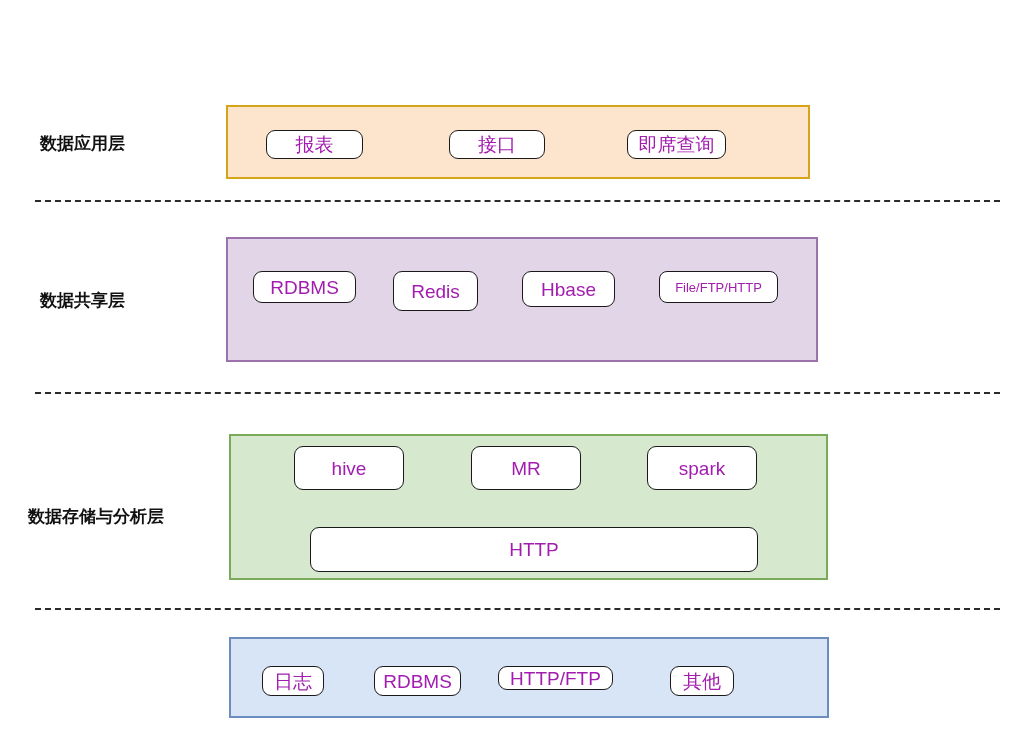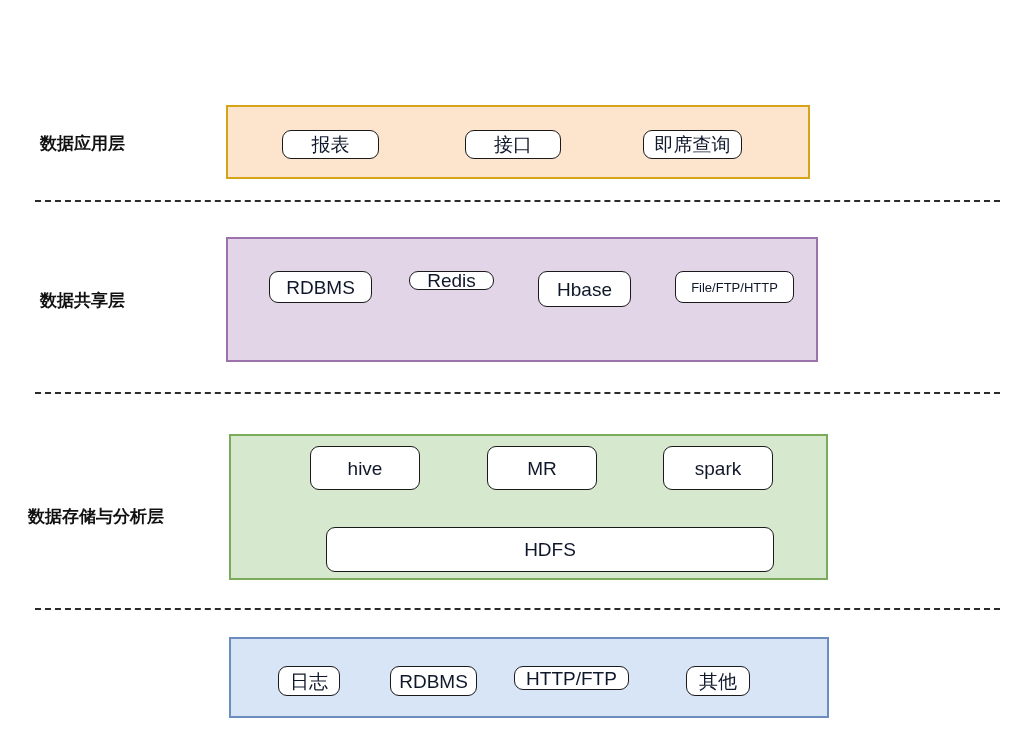--- a/index.html
+++ b/index.html
@@ -68,25 +68,24 @@
 
   .node {
     position: absolute;
     box-sizing: border-box;
     background: #ffffff;
     border: 1.6px solid #1a1a1a;
     border-radius: 9px;
     display: flex;
     align-items: center;
     justify-content: center;
-    color: #0f172a;
+    color: #a21caf;
     font-size: 19px;
     white-space: nowrap;
     line-height: 1;
-    margin-left: 16px;
   }
 
   .node.small {
     font-size: 13px;
     border-radius: 8px;
   }
 
   .node.cjk {
     font-size: 19px;
   }
@@ -114,39 +113,39 @@
   <div class="node cjk" style="left:627px; top:130px; width:99px; height:29px;">即席查询</div>
 
   <div class="divider" style="left:35px; top:200px; width:965px;"></div>
 
   <div class="layer-label" style="left:40px; top:289px; width:160px;">数据共享层</div>
 
   <div class="panel panel-share" style="left:226px; top:237px; width:592px; height:125px;"></div>
 
   <div class="node" style="left:253px; top:271px; width:103px; height:32px;">RDBMS</div>
 
-  <div class="node" style="left:393px; top:271px; width:85px; height:19px;">Redis</div>
+  <div class="node" style="left:393px; top:271px; width:85px; height:40px;">Redis</div>
 
   <div class="node" style="left:522px; top:271px; width:93px; height:36px;">Hbase</div>
 
   <div class="node small" style="left:659px; top:271px; width:119px; height:32px;">File/FTP/HTTP</div>
 
   <div class="divider" style="left:35px; top:392px; width:965px;"></div>
 
   <div class="layer-label" style="left:28px; top:505px; width:190px;">数据存储与分析层</div>
 
   <div class="panel panel-store" style="left:229px; top:434px; width:599px; height:146px;"></div>
 
   <div class="node" style="left:294px; top:446px; width:110px; height:44px;">hive</div>
 
   <div class="node" style="left:471px; top:446px; width:110px; height:44px;">MR</div>
 
   <div class="node" style="left:647px; top:446px; width:110px; height:44px;">spark</div>
 
-  <div class="node" style="left:310px; top:527px; width:448px; height:45px;">HDFS</div>
+  <div class="node" style="left:310px; top:527px; width:448px; height:45px;">HTTP</div>
 
   <div class="divider" style="left:35px; top:608px; width:965px;"></div>
 
 
   <div class="panel panel-collect" style="left:229px; top:637px; width:600px; height:81px;"></div>
 
   <div class="node cjk" style="left:262px; top:666px; width:62px; height:30px;">日志</div>
 
   <div class="node" style="left:374px; top:666px; width:87px; height:30px;">RDBMS</div>
 

